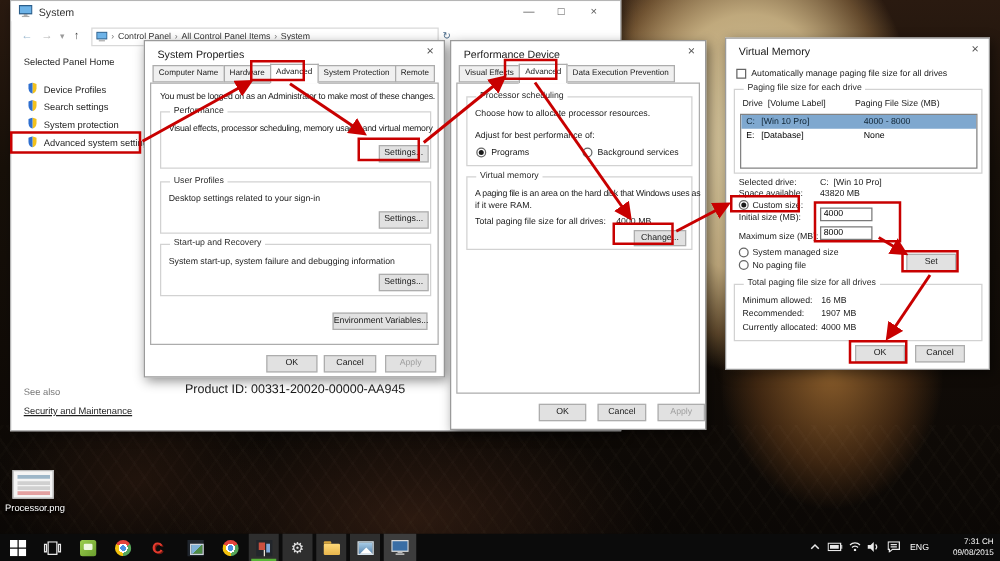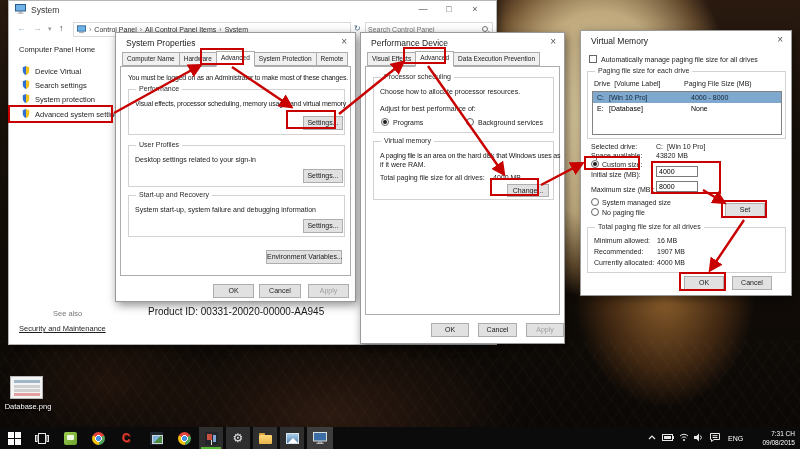--- a/index.html
+++ b/index.html
@@ -19,21 +19,21 @@
       linear-gradient(180deg, #2a1a10 0%, #171009 30%, #0a0705 100%);
   }
   #scales {
     position:absolute; left:0; top:340px; width:800px; height:109px; opacity:.35;
     background:
       repeating-linear-gradient(55deg, rgba(255,230,200,.05) 0 2px, rgba(0,0,0,0) 2px 11px),
       repeating-linear-gradient(-55deg, rgba(255,230,200,.04) 0 2px, rgba(0,0,0,0) 2px 13px);
   }
 
   .txt { position:absolute; font-size:7px; color:#1a1a1a; white-space:nowrap; }
-  .gray { color:#6d6d6d;margin-left:34px; }
+  .gray { color:#6d6d6d; }
 
   
   .win { position:absolute; background:#fff; border:1px solid #9a9a9a; box-shadow:2px 3px 9px rgba(0,0,0,.45); }
   .titlebar { position:absolute; left:0; top:0; right:0; height:16px; background:#fff; }
   .wtitle { position:absolute; left:22px; top:4px; font-size:8.5px; color:#333; white-space:nowrap; }
   .dtitle { position:absolute; left:10px; top:5px; font-size:8.5px; color:#1a1a1a; white-space:nowrap; }
   .capbtn { position:absolute; top:2px; width:22px; height:12px; text-align:center; font-size:9px; line-height:12px; color:#555; }
   .closex { position:absolute; top:4px; right:8px; font-size:10px; line-height:10px; color:#555; }
 
   .tabstrip { position:absolute; display:flex; }
@@ -107,21 +107,21 @@
   .dlabel { position:absolute; left:0px; top:402px; width:56px; text-align:center; font-size:7.5px; color:#fff; text-shadow:0 1px 2px #000, 0 0 3px #000; z-index:5; }
 </style>
 </head>
 <body>
 
 <div id="screen">
   <div id="desktop"></div>
   <div id="scales"></div>
 
   <div class="thumb"></div>
-  <div class="dlabel">Database.png</div>
+  <div class="dlabel">Processor.png</div>
 
   <div class="win" style="left:8px; top:0; width:489px; height:345px; border-color:#b5b5b5;">
     <div class="titlebar">
       <svg style="position:absolute;left:6px;top:3px;" width="11" height="10" viewBox="0 0 11 10">
           <rect x="0.5" y="0.5" width="10" height="6.5" fill="#6db3e8" stroke="#2a5d8a"></rect>
           <rect x="4" y="7.5" width="3" height="1" fill="#888"></rect>
           <rect x="2.5" y="8.7" width="6" height="1" fill="#aaa"></rect>
         </svg>
       <span class="wtitle">System</span>
       <span class="capbtn" style="right:62px;">—</span>
@@ -140,32 +140,28 @@
           <rect x="2.5" y="8.2" width="6" height="1.2" fill="#aaa"></rect>
         </svg>
       <span class="crumbsep">›</span>
       <span>Control Panel</span>
       <span class="crumbsep">›</span>
       <span>All Control Panel Items</span>
       <span class="crumbsep">›</span>
       <span>System</span>
     </div>
     <span class="navglyph" style="left:345px; color:#4a6b8a; font-size:8px; top:23px;">↻</span>
-    <div class="searchbox">
-      <input placeholder="Search Control Panel" style="">
-      <span class="mag"></span>
-    </div>
-
-    <span class="sideitem" style="left:10px; top:44px;">Computer Panel Home</span>
+
+    <span class="sideitem" style="left:10px; top:44px;">Selected Panel Home</span>
 
     <svg style="position:absolute;left:13px;top:65px;" width="8" height="9" viewBox="0 0 12 14">
         <path d="M6 0 L11 2 V7 C11 11 8.5 13 6 14 Z" fill="#f2c11c"></path>
         <path d="M6 0 L1 2 V7 C1 11 3.5 13 6 14 Z" fill="#2e6fd0"></path>
       </svg>
-    <span class="sideitem" style="left:26px; top:66px;">Device Virtual</span>
+    <span class="sideitem" style="left:26px; top:66px;">Device Profiles</span>
 
     <svg style="position:absolute;left:13px;top:79px;" width="8" height="9" viewBox="0 0 12 14">
         <path d="M6 0 L11 2 V7 C11 11 8.5 13 6 14 Z" fill="#f2c11c"></path>
         <path d="M6 0 L1 2 V7 C1 11 3.5 13 6 14 Z" fill="#2e6fd0"></path>
       </svg>
     <span class="sideitem" style="left:26px; top:80px;">Search settings</span>
 
     <svg style="position:absolute;left:13px;top:93px;" width="8" height="9" viewBox="0 0 12 14">
         <path d="M6 0 L11 2 V7 C11 11 8.5 13 6 14 Z" fill="#f2c11c"></path>
         <path d="M6 0 L1 2 V7 C1 11 3.5 13 6 14 Z" fill="#2e6fd0"></path>

